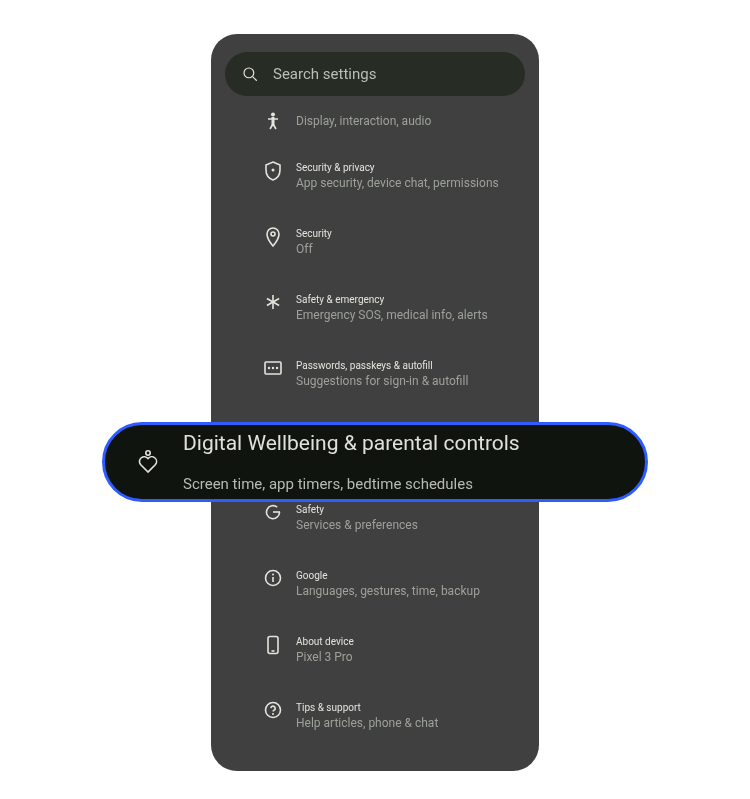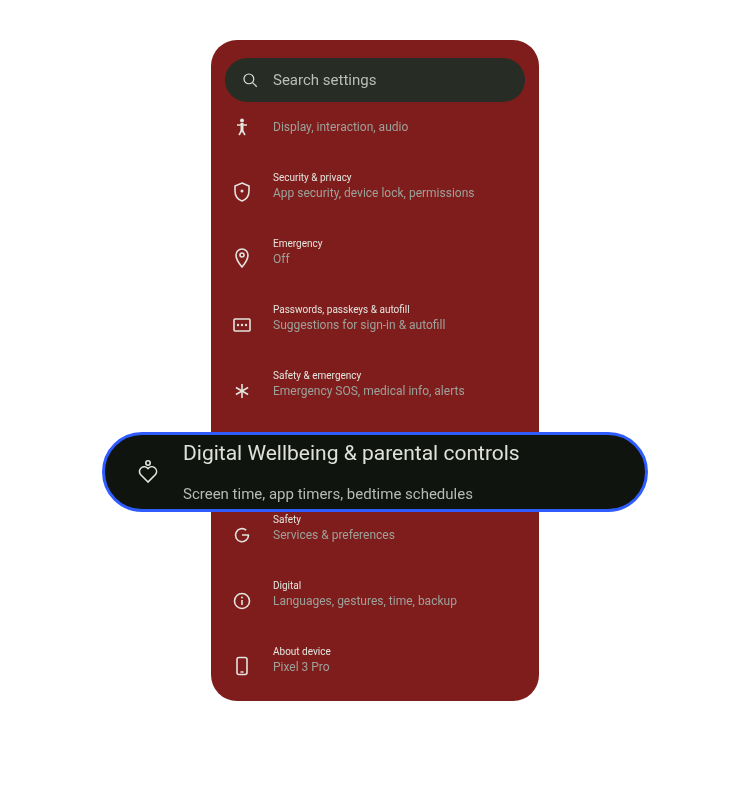--- a/index.html
+++ b/index.html
@@ -8,24 +8,24 @@
       height: 799px;
       background: #fff;
       font-family: 'Roboto', -apple-system, BlinkMacSystemFont, sans-serif;
       position: relative;
       border-radius: 28px;
       overflow: hidden;
     }
     .phone {
       position: absolute;
       left: 211px;
-      top: 40px;
+      top: 34px;
       width: 328px;
-      height: 661px;
-      background: #7f1d1d;
+      height: 737px;
+      background: #404040;
       border-radius: 26px;
       overflow: hidden;
     }
     .search-bar {
       margin: 18px 14px 4px 14px;
       height: 44px;
       background: #272c25;
       border-radius: 22px;
       display: flex;
       align-items: center;
@@ -35,24 +35,25 @@
     .search-bar span {
       color: #b9beb6;
       font-size: 15px;
       font-weight: 400;
     }
     .items {
       padding: 6px 0 0 0;
     }
     .item {
       display: flex;
-      align-items: flex-end;
+      align-items: flex-start;
       padding: 16px 20px 15px 20px;
-      gap: 20px;
+      gap: 12px;
       min-height: 66px;
+      margin-left: 31px;
     }
     .item.partial {
       padding-top: 6px;
       min-height: 0;
     }
     .icon-slot {
       width: 22px;
       display: flex;
       justify-content: center;
       align-items: center;
@@ -70,21 +71,21 @@
     .sub {
       color: #9ca199;
       font-size: 12px;
       font-weight: 400;
       margin-top: 2px;
       line-height: 1.3;
     }
     .highlight-pill {
       position: absolute;
       left: 102px;
-      top: 432px;
+      top: 422px;
       width: 546px;
       height: 80px;
       background: #10140e;
       border: 3px solid #2f5cff;
       border-radius: 50px;
       display: flex;
       align-items: center;
       padding: 0 30px;
       gap: 22px;
     }
@@ -134,68 +135,68 @@
 
     <div class="item">
       <div class="icon-slot">
           <svg width="18" height="20" viewBox="0 0 18 20">
             <path class="stroke" d="M9 1 L16 4 V9 C16 14 13 17.5 9 19 C5 17.5 2 14 2 9 V4 Z"></path>
             <circle class="fill" cx="9" cy="9" r="1.5"></circle>
           </svg>
         </div>
       <div class="text-slot">
           <div class="title">Security &amp; privacy</div>
-          <div class="sub">App security, device lock, permissions</div>
+          <div class="sub">App security, device chat, permissions</div>
         </div>
     </div>
 
     <div class="item">
       <div class="icon-slot">
           <svg width="16" height="20" viewBox="0 0 16 20">
             <path class="stroke" d="M8 19 C8 19 2 12 2 7 A6 6 0 0 1 14 7 C14 12 8 19 8 19 Z"></path>
             <circle class="stroke" cx="8" cy="7" r="2"></circle>
           </svg>
         </div>
       <div class="text-slot">
-          <div class="title">Emergency</div>
+          <div class="title">Security</div>
           <div class="sub">Off</div>
+        </div>
+    </div>
+
+    <div class="item">
+      <div class="icon-slot">
+          <svg width="18" height="18" viewBox="0 0 18 18">
+            <g class="stroke" stroke-width="2.2">
+              <line x1="9" y1="2" x2="9" y2="16"></line>
+              <line x1="2.9" y1="5.5" x2="15.1" y2="12.5"></line>
+              <line x1="2.9" y1="12.5" x2="15.1" y2="5.5"></line>
+            </g>
+          </svg>
+        </div>
+      <div class="text-slot">
+          <div class="title">Safety &amp; emergency</div>
+          <div class="sub">Emergency SOS, medical info, alerts</div>
         </div>
     </div>
 
     <div class="item">
       <div class="icon-slot">
           <svg width="20" height="18" viewBox="0 0 20 18">
             <rect class="stroke" x="2" y="3" width="16" height="12" rx="1"></rect>
             <circle class="fill" cx="6" cy="9" r="1.2"></circle>
             <circle class="fill" cx="10" cy="9" r="1.2"></circle>
             <circle class="fill" cx="14" cy="9" r="1.2"></circle>
           </svg>
         </div>
       <div class="text-slot">
           <div class="title">Passwords, passkeys &amp; autofill</div>
           <div class="sub">Suggestions for sign-in &amp; autofill</div>
         </div>
     </div>
 
-    <div class="item">
-      <div class="icon-slot">
-          <svg width="18" height="18" viewBox="0 0 18 18">
-            <g class="stroke" stroke-width="2.2">
-              <line x1="9" y1="2" x2="9" y2="16"></line>
-              <line x1="2.9" y1="5.5" x2="15.1" y2="12.5"></line>
-              <line x1="2.9" y1="12.5" x2="15.1" y2="5.5"></line>
-            </g>
-          </svg>
-        </div>
-      <div class="text-slot">
-          <div class="title">Safety &amp; emergency</div>
-          <div class="sub">Emergency SOS, medical info, alerts</div>
-        </div>
-    </div>
-
     <div style="height:78px"></div>
 
     <div class="item">
       <div class="icon-slot">
           <svg width="18" height="18" viewBox="0 0 18 18">
             <path class="stroke" stroke-width="1.8" d="M15.5 9 A6.5 6.5 0 1 1 13.2 4.2"></path>
             <line class="stroke" stroke-width="1.8" x1="9" y1="9" x2="16" y2="9"></line>
           </svg>
         </div>
       <div class="text-slot">
@@ -206,21 +207,21 @@
 
     <div class="item">
       <div class="icon-slot">
           <svg width="18" height="18" viewBox="0 0 18 18">
             <circle class="stroke" cx="9" cy="9" r="7.5"></circle>
             <circle class="fill" cx="9" cy="5.5" r="1"></circle>
             <line class="stroke" x1="9" y1="8" x2="9" y2="13"></line>
           </svg>
         </div>
       <div class="text-slot">
-          <div class="title">Digital</div>
+          <div class="title">Google</div>
           <div class="sub">Languages, gestures, time, backup</div>
         </div>
     </div>
 
     <div class="item">
       <div class="icon-slot">
           <svg width="14" height="20" viewBox="0 0 14 20">
             <rect class="stroke" x="2" y="1.5" width="10" height="17" rx="2"></rect>
             <line class="stroke" x1="5.5" y1="16" x2="8.5" y2="16"></line>
           </svg>
@@ -234,20 +235,21 @@
     <div class="item">
       <div class="icon-slot">
           <svg width="18" height="18" viewBox="0 0 18 18">
             <circle class="stroke" cx="9" cy="9" r="7.5"></circle>
             <path class="stroke" d="M6.8 7 A2.2 2.2 0 1 1 9.5 9.5 L9 10.5"></path>
             <circle class="fill" cx="9" cy="13" r="1"></circle>
           </svg>
         </div>
       <div class="text-slot">
           <div class="title">Tips &amp; support</div>
+          <div class="sub">Help articles, phone &amp; chat</div>
         </div>
     </div>
 
   </div>
 </div>
 
 <div class="highlight-pill">
   <div class="icon-slot" style="width:26px">
     <svg width="24" height="26" viewBox="0 0 24 26">
       <circle class="stroke" cx="12" cy="4" r="2.2"></circle>

